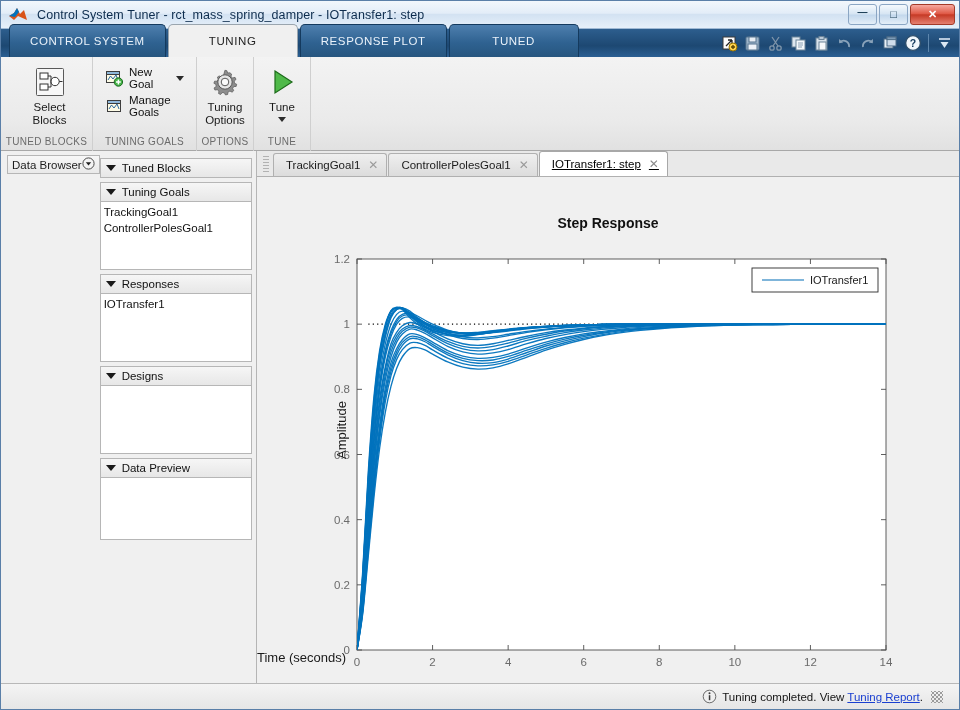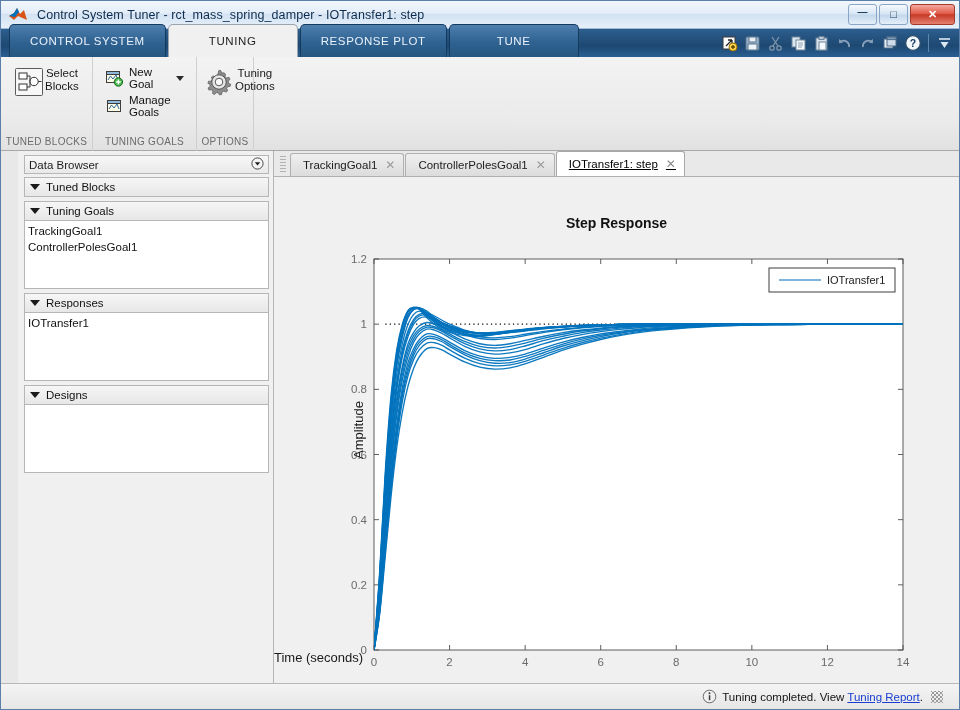--- a/index.html
+++ b/index.html
@@ -84,21 +84,21 @@
   .rgroup {
     position: relative; height: 94px; display: flex; flex-direction: column;
     border-right: 1px solid #cfcfcf; padding: 0;
   }
   .rgroup-body { flex: 1; display: flex; align-items: flex-start; padding: 4px 6px 0 6px; }
   .rgroup-label {
     height: 15px; font-size: 10px; color: #6b6b6b; text-align: center;
     letter-spacing: .3px; padding-bottom: 1px;
   }
   .bigbtn {
-    width: 76px; display: flex; 
+    width: 76px; display: flex; flex-direction: column; align-items: center;
     padding-top: 4px; cursor: default;
   }
   .bigbtn .ico { height: 34px; display: flex; align-items: center; justify-content: center; }
   .bigbtn .lbl {
     font-size: 11.5px; color: #1a1a1a; text-align: center; line-height: 13px; margin-top: 2px;
   }
   .smallbtn {
     display: flex; align-items: center; gap: 6px; height: 28px; padding: 0 6px;
     font-size: 11.5px; color: #111;
   }
@@ -112,21 +112,21 @@
   
   .main {
     position: absolute; top: 150px; left: 0; right: 0; bottom: 26px;
     display: flex; background: #e8e8e8;
   }
 
   
   .leftpane {
     width: 256px; flex: none; background: #f0f0f0;
     border-right: 1px solid #b5b5b5; padding: 4px 4px 4px 6px;
-    display: flex; flex-direction: column; margin-left: 17px;
+    display: flex; 
   }
   .db-header {
     height: 19px; background: linear-gradient(to bottom,#f7f7f7,#e9e9e9);
     border: 1px solid #b6b6b6; display: flex; align-items: center;
     padding: 0 4px; font-size: 11.5px; color: #1d1d1d;
   }
   .db-header .spacer { flex: 1; }
   .db-sections { flex: 1; display: flex; flex-direction: column; padding-top: 3px; }
   .db-sec { display: flex; flex-direction: column; margin-bottom: 4px; }
   .db-sec-hdr {
@@ -239,21 +239,21 @@
     <div class="rtab">
       <span>CONTROL SYSTEM</span>
     </div>
     <div class="rtab active">
       <span>TUNING</span>
     </div>
     <div class="rtab">
       <span>RESPONSE PLOT</span>
     </div>
     <div class="rtab">
-      <span>TUNE</span>
+      <span>TUNED</span>
     </div>
 
     <div class="ribbon-right">
       <div class="tbbtn">
         <svg width="17" height="17" viewBox="0 0 17 17">
           <rect x="2" y="2" width="12" height="12" fill="#fdfdfd" stroke="#3b3b3b"></rect>
           <path d="M5 11 L11 5 M11 5 h-4 M11 5 v4" stroke="#222" fill="none" stroke-width="1.3"></path>
           <circle cx="12" cy="12" r="4" fill="#ffd34d" stroke="#9a7500"></circle>
           <path d="M12 10v4M10 12h4" stroke="#5c4500" stroke-width="1.4"></path>
         </svg>
@@ -389,20 +389,37 @@
           </span>
           <span class="lbl">
             <span>Tuning</span><br>
             <span>Options</span>
           </span>
         </div>
       </div>
       <div class="rgroup-label">OPTIONS</div>
     </div>
 
+    <div class="rgroup" style="width:57px">
+      <div class="rgroup-body">
+        <div class="bigbtn" style="width:54px">
+          <span class="ico">
+            <svg width="32" height="32" viewBox="0 0 32 32">
+              <path d="M9 5 L26 16 L9 27 Z" fill="#4fb949" stroke="#1d6b1a" stroke-width="1.2"></path>
+              <path d="M9 5 L26 16 L9 27 Z" fill="url(#g1)" opacity="0"></path>
+            </svg>
+          </span>
+          <span class="lbl">
+            <span>Tune</span>
+          </span>
+          <span class="caret-d" style="margin:3px 0 0 0"></span>
+        </div>
+      </div>
+      <div class="rgroup-label">TUNE</div>
+    </div>
 
     <div style="flex:1"></div>
   </div>
 
   <div class="main">
 
     <div class="leftpane">
       <div class="db-header">
         <span>Data Browser</span>
         <span class="spacer"></span>
@@ -445,20 +462,27 @@
         </div>
 
         <div class="db-sec">
           <div class="db-sec-hdr">
             <span class="tri"></span>
             <span>Designs</span>
           </div>
           <div class="db-list h-des"></div>
         </div>
 
+        <div class="db-sec">
+          <div class="db-sec-hdr">
+            <span class="tri"></span>
+            <span>Data Preview</span>
+          </div>
+          <div class="db-list h-prev"></div>
+        </div>
 
       </div>
     </div>
 
     <div class="rightpane">
 
       <div class="tabstrip">
         <div class="grip"></div>
         <div class="ptab">
           <span>TrackingGoal1</span>

